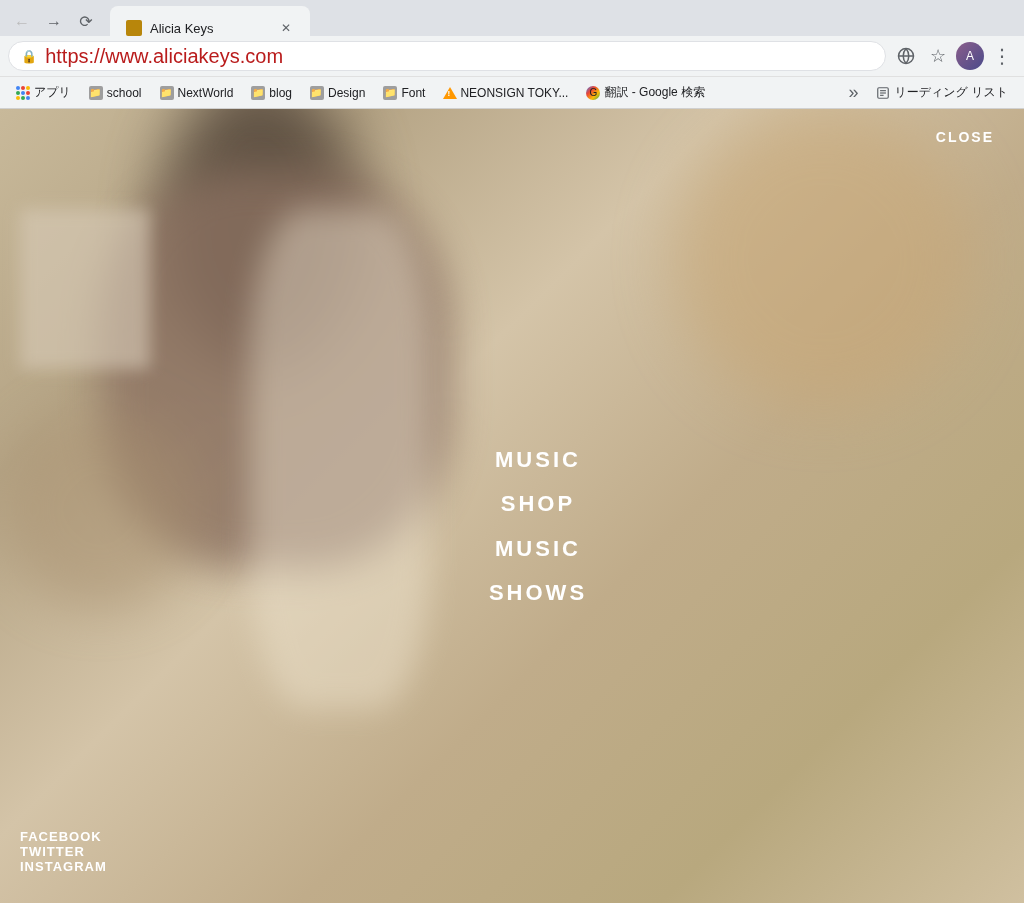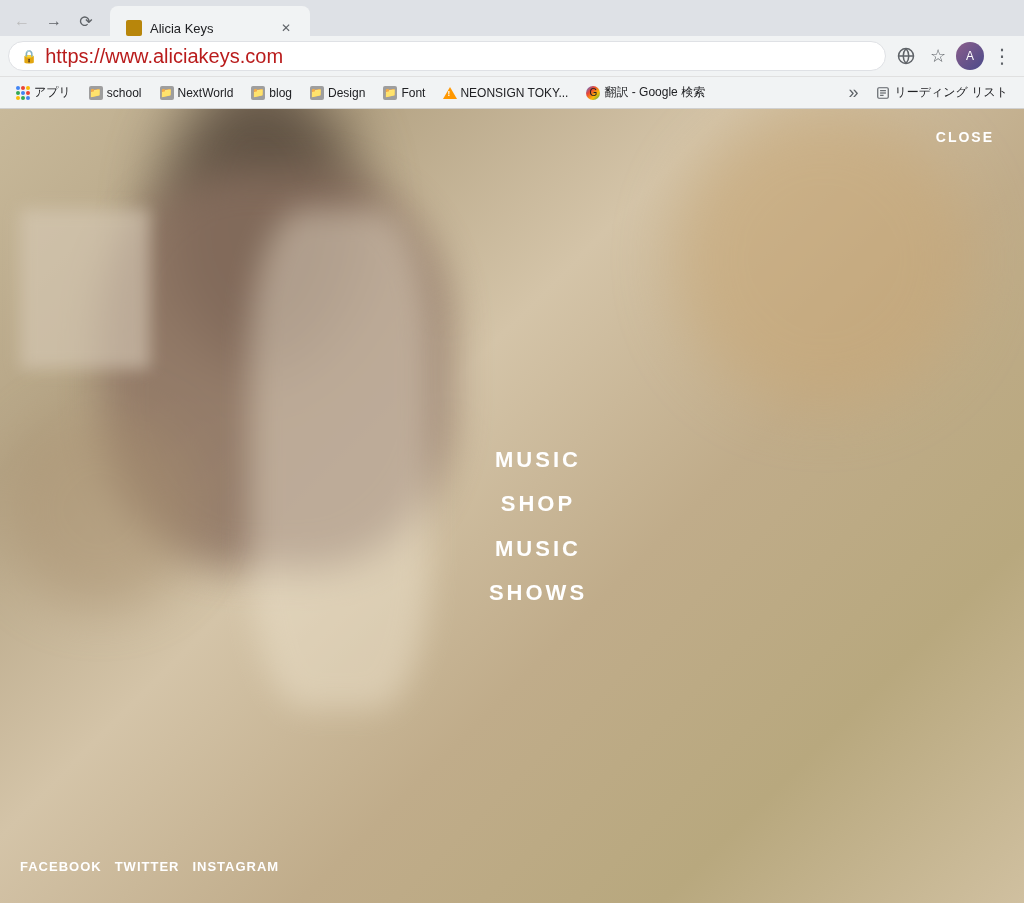--- a/index.html
+++ b/index.html
@@ -312,22 +312,22 @@
       font-family: Arial, sans-serif;
       line-height: 1.3;
     }
 
     
     .social-links {
       position: absolute;
       bottom: 30px;
       left: 20px;
       display: flex;
-      flex-direction: row;
-      gap: 13px;
+      flex-direction: column;
+      gap: 0;
       z-index: 10;
     }
 
     .social-link {
       color: #fff;
       font-weight: bold;
       font-size: 13px;
       letter-spacing: 1px;
       cursor: pointer;
       font-family: Arial, sans-serif;

